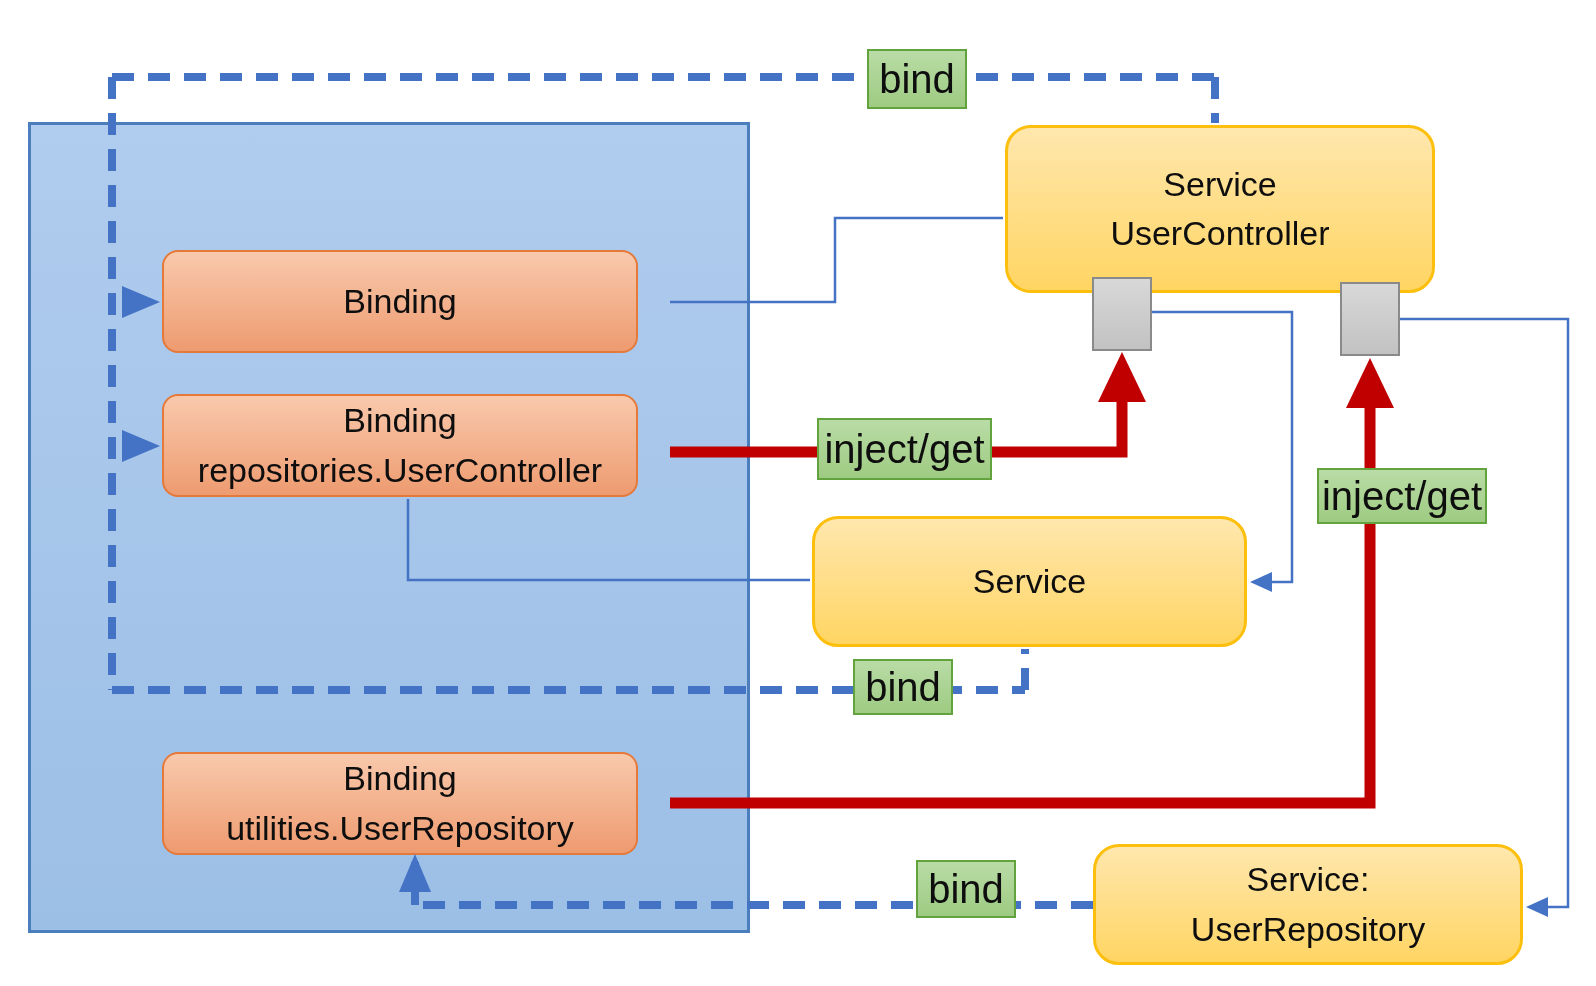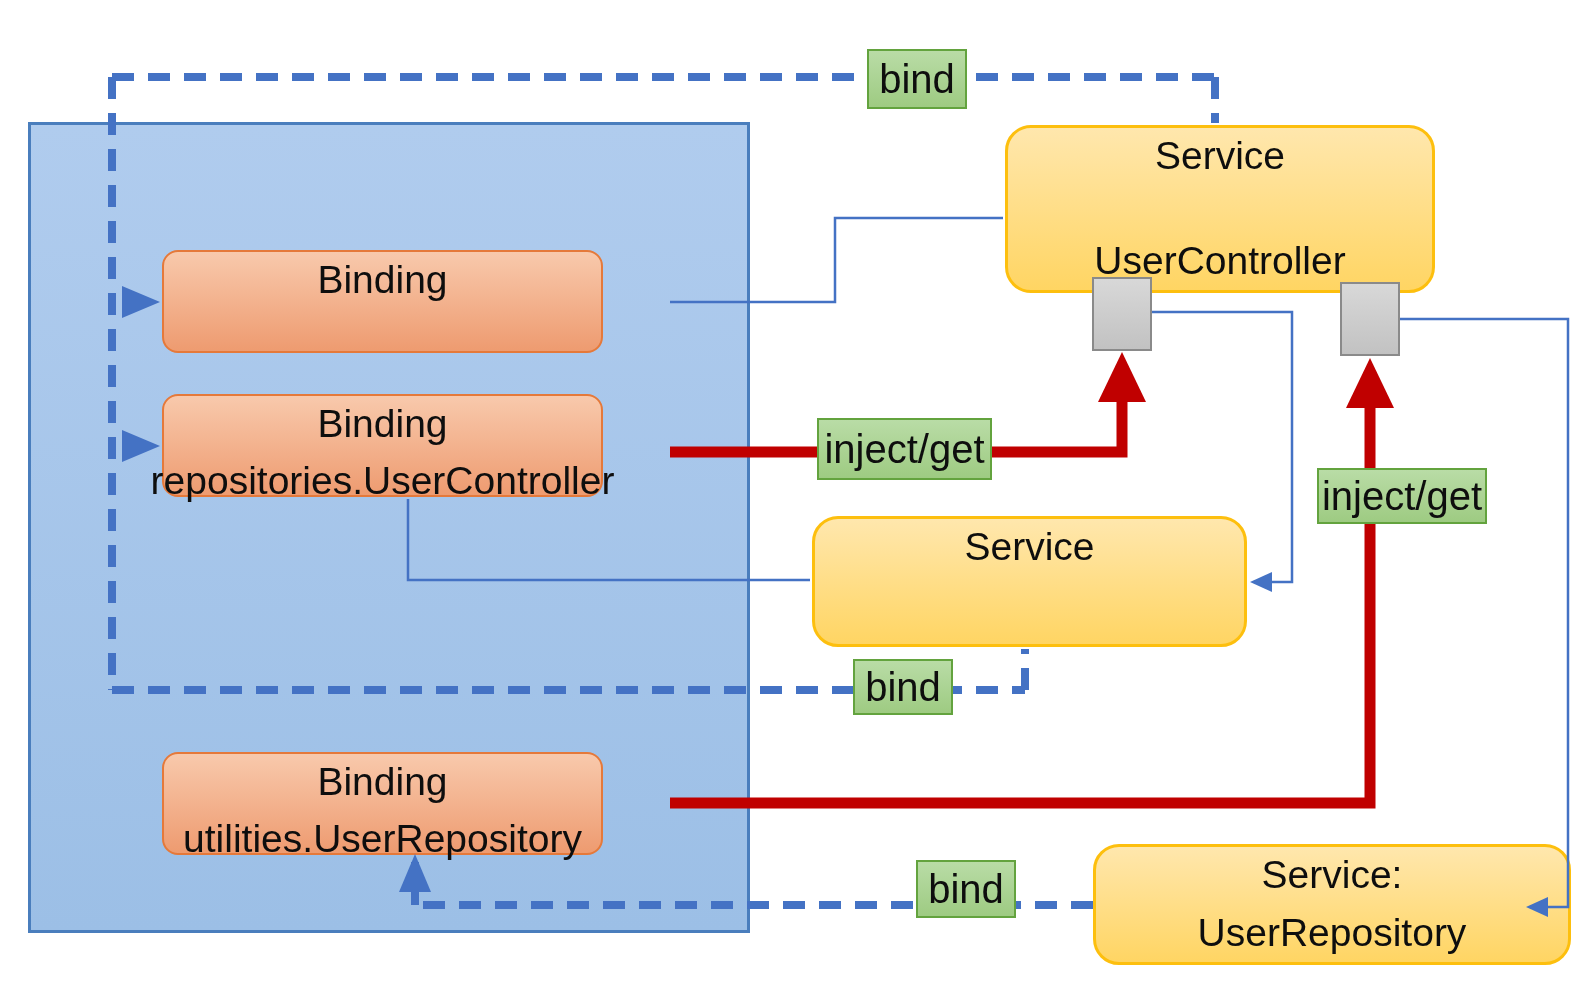--- a/index.html
+++ b/index.html
@@ -12,38 +12,38 @@
     position:absolute;left:28px;top:122px;width:722px;height:811px;
     background:linear-gradient(180deg,#b0ccee 0%,#9cbfe6 100%);
     border:3px solid #4a7ebd;box-sizing:border-box;
   }
   .context-title{
     position:absolute;left:137px;top:146px;width:500px;
     text-align:center;font-size:42px;color:#101010;letter-spacing:0.5px;
   }
   .node{
     position:absolute;box-sizing:border-box;display:flex;flex-direction:column;
-    align-items:center;justify-content:space-between;text-align:center;
-    color:#0e0e0e;font-size:39px;line-height:1.45;
+    align-items:center;justify-content:center;text-align:center;
+    color:#0e0e0e;font-size:34px;line-height:1.45;
   }
   .binding{
-    width:441px;left:162px;height:103px;
+    width:476px;left:162px;height:103px;
     background:linear-gradient(180deg,#f8c9ac 0%,#ee9b70 100%);
     border:2.5px solid #e5793a;border-radius:16px;
   }
   .service{
     background:linear-gradient(180deg,#ffe7ad 0%,#ffd563 100%);
     border:3px solid #fdbf0e;border-radius:26px;
   }
   #b1{top:250px;}
   #b2{top:394px;}
   #b3{top:752px;}
   #s1{left:1005px;top:125px;width:430px;height:168px;}
   #s2{left:812px;top:516px;width:435px;height:131px;}
-  #s3{left:1093px;top:844px;width:478px;height:121px;}
+  #s3{left:1093px;top:844px;width:430px;height:121px;}
   .port{
     position:absolute;width:60px;height:74px;
     background:linear-gradient(180deg,#d8d8d8 0%,#c2c2c2 100%);
     border:2px solid #8a8a8a;box-sizing:border-box;
   }
   #port1{left:1092px;top:277px;}
   #port2{left:1340px;top:282px;}
   .edge-label{
     position:absolute;display:flex;align-items:center;justify-content:center;
     background:linear-gradient(180deg,#b9dca6 0%,#9ecb82 100%);

